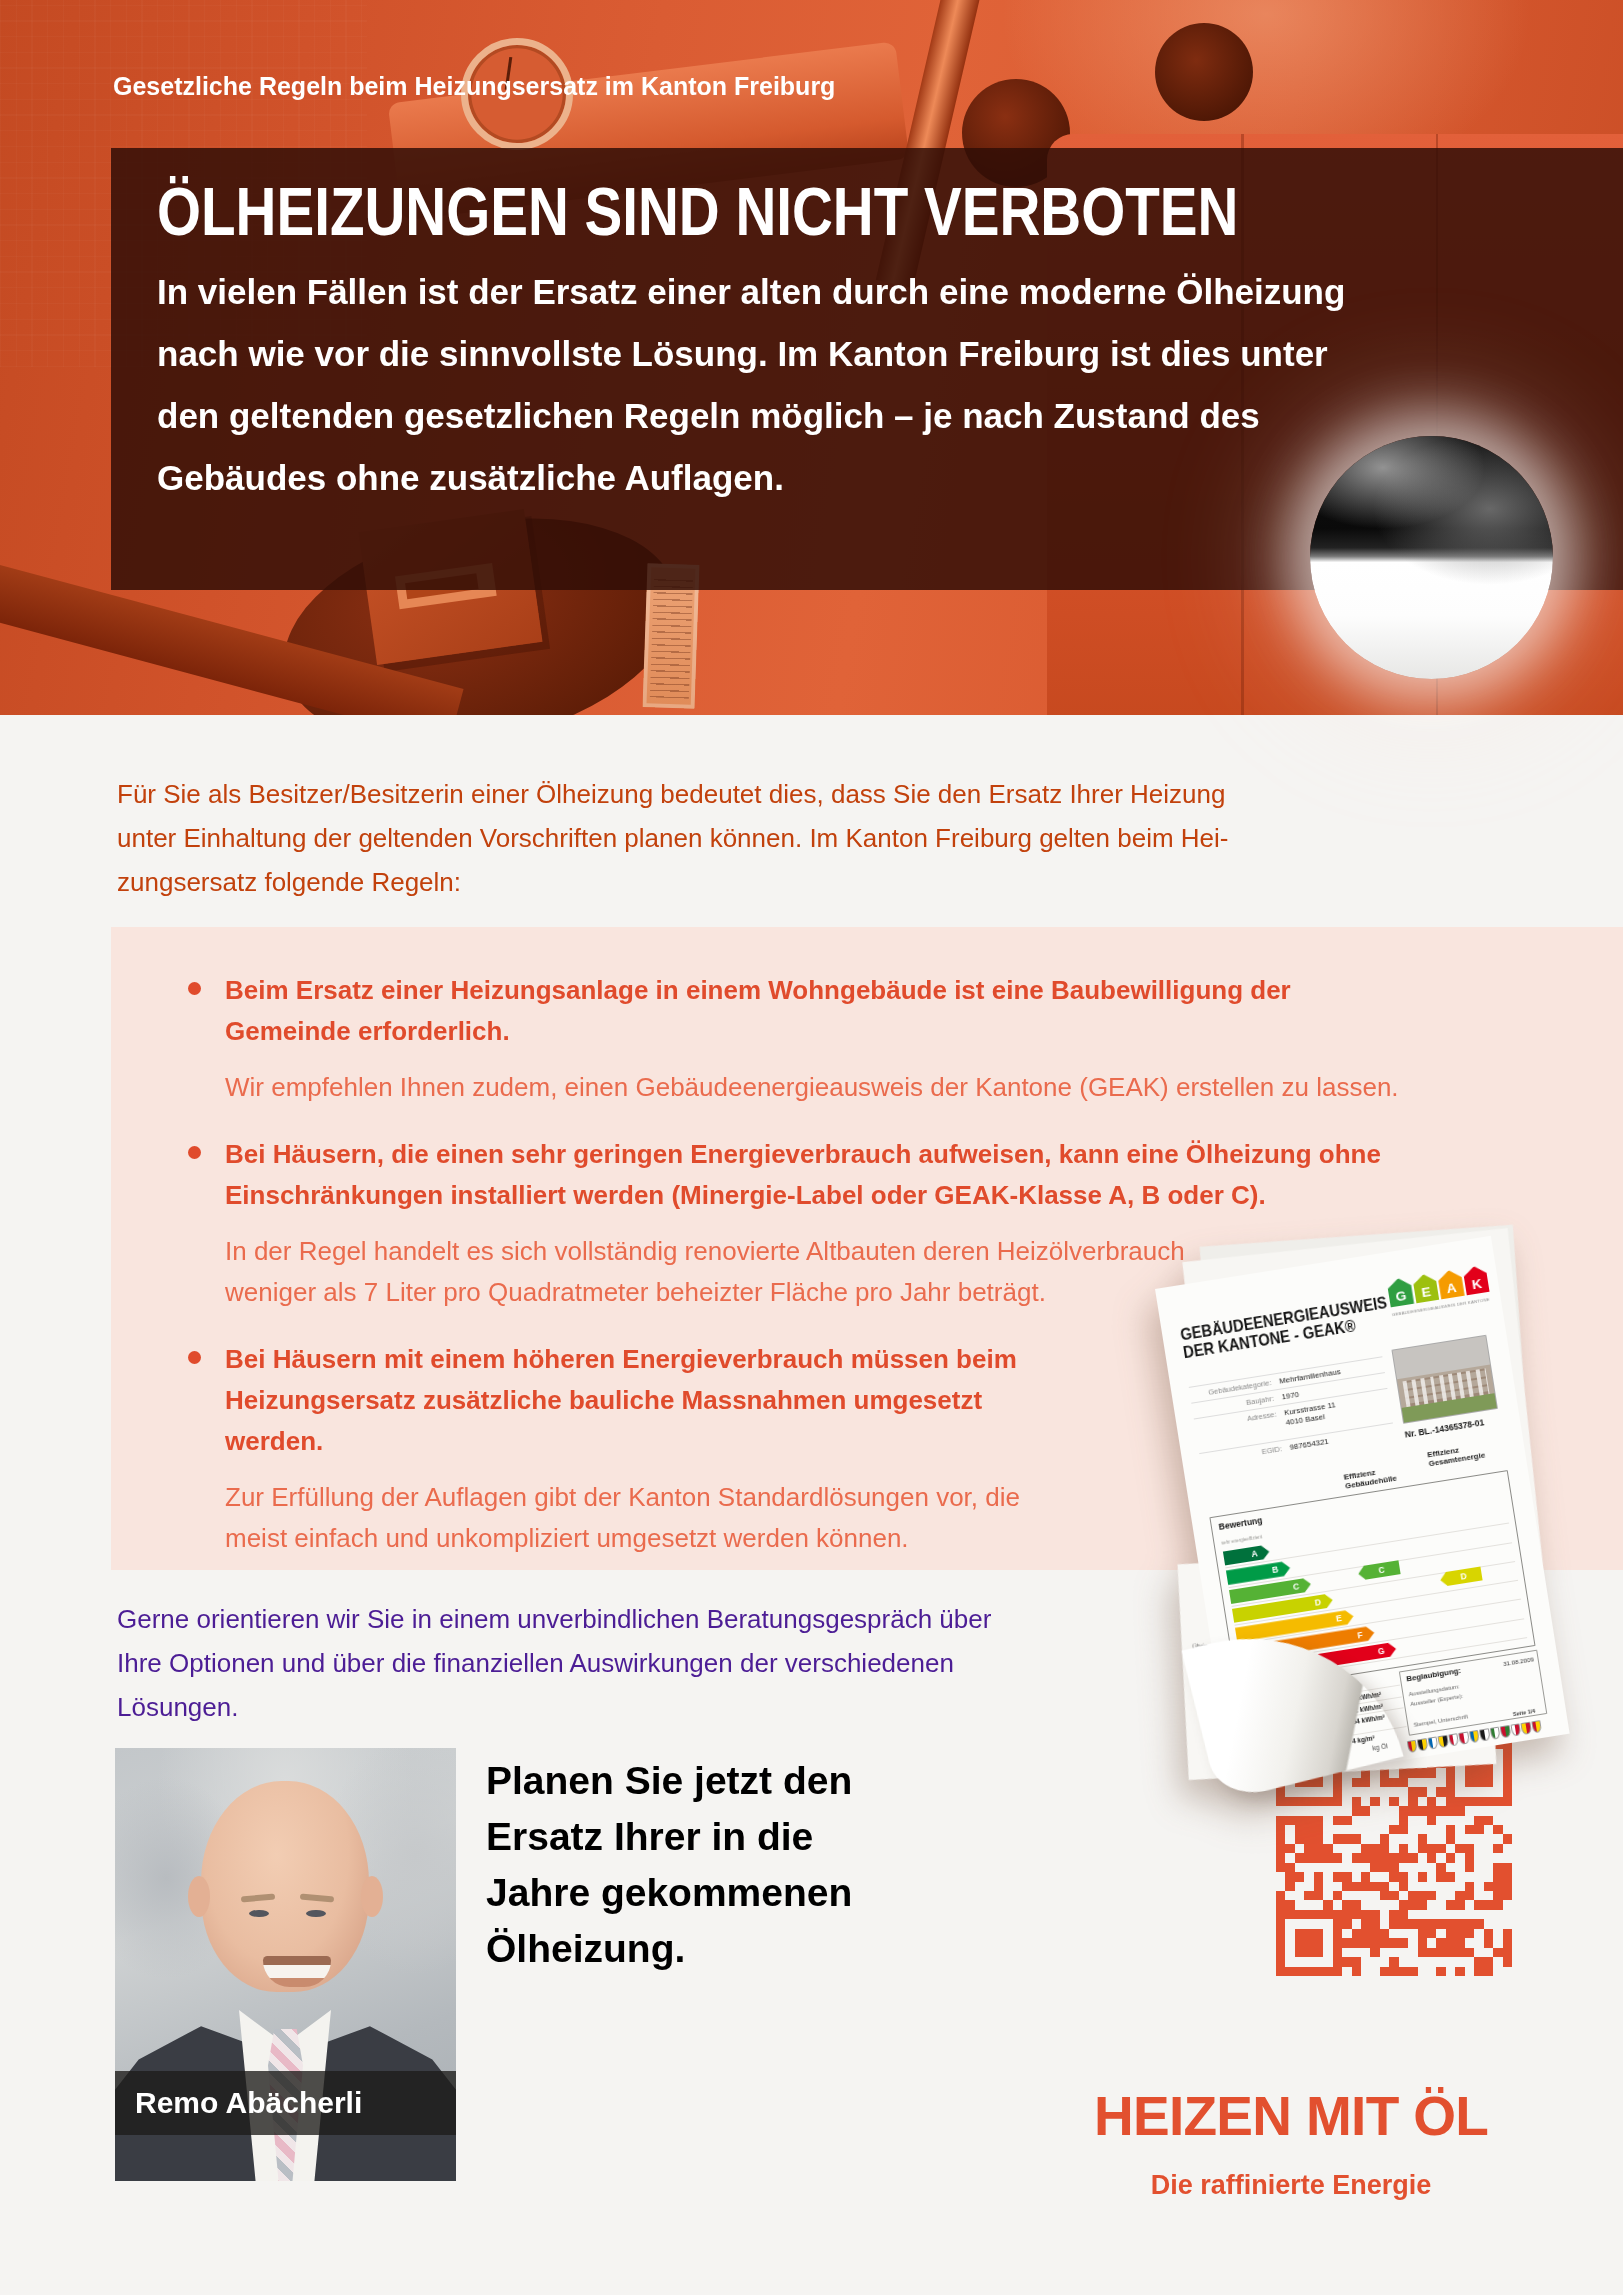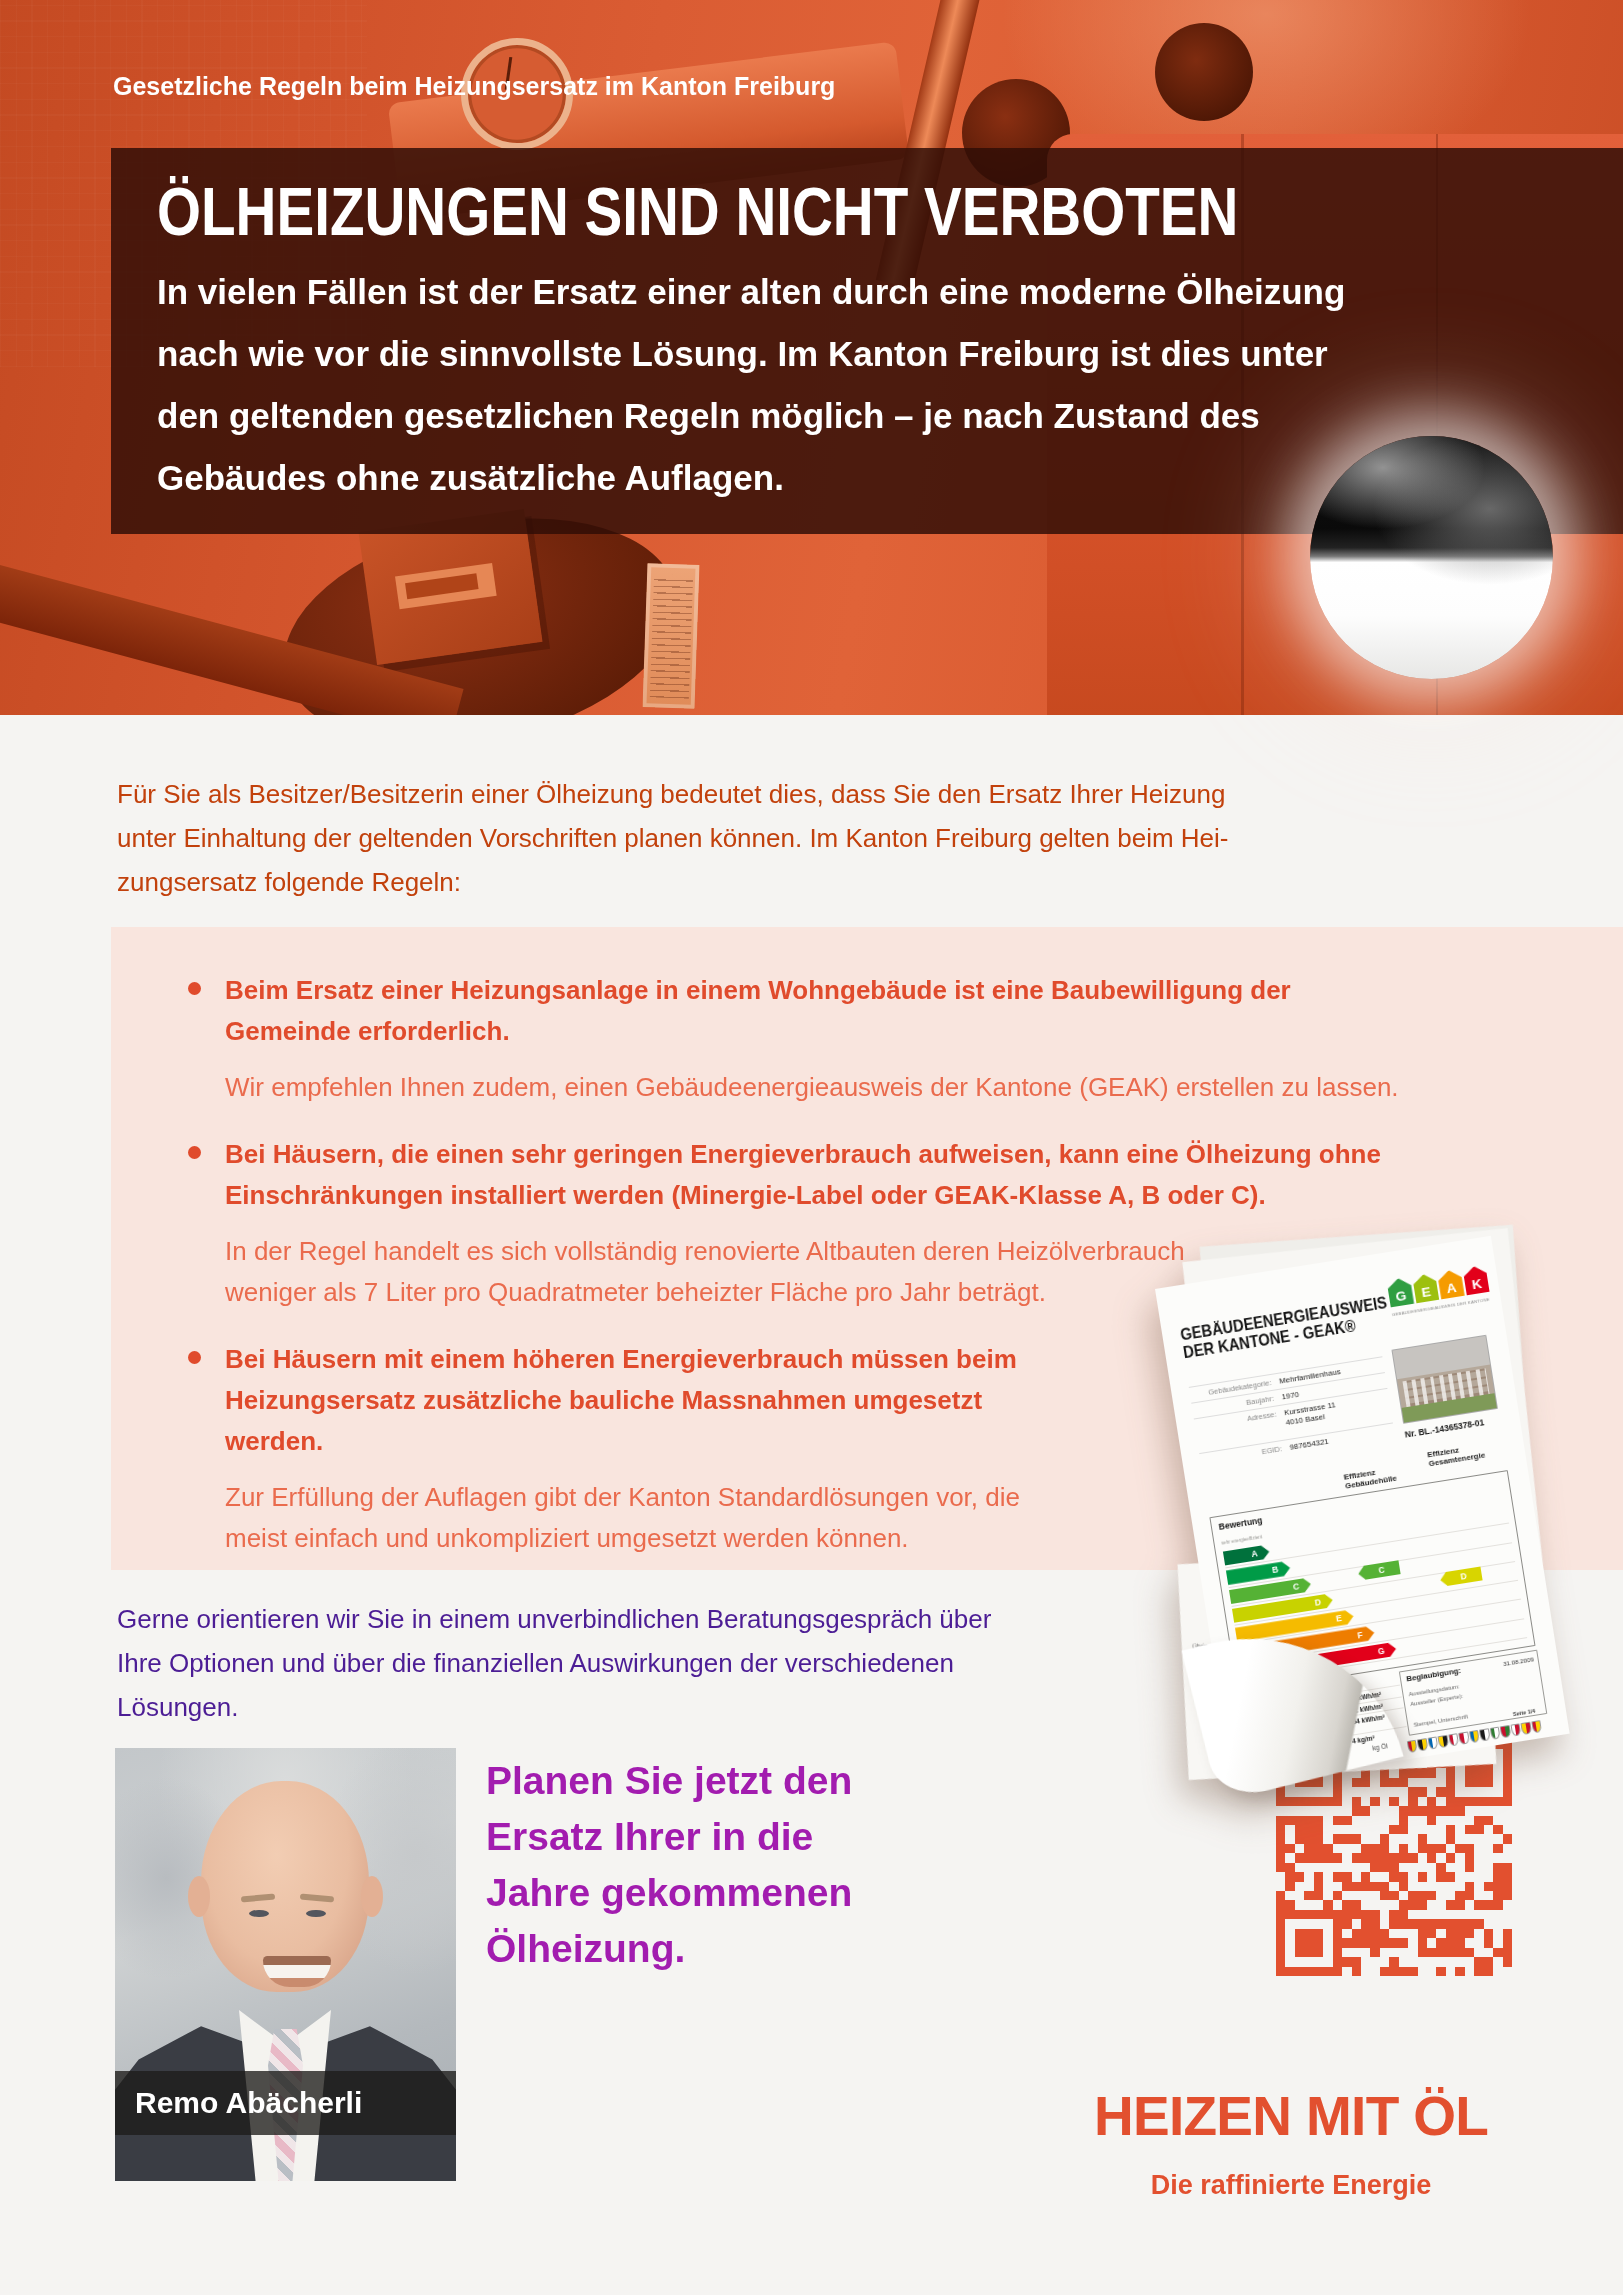--- a/index.html
+++ b/index.html
@@ -43,21 +43,21 @@
   .h-note{position:absolute;left:645px;top:564px;width:52px;height:144px;transform:rotate(2deg);
     background:linear-gradient(#eda477,#e08b58);
     box-shadow:inset 0 0 0 3.9px rgba(255,255,255,.25);}
   .h-note::after{content:"";position:absolute;left:6.5px;top:10.5px;right:6.5px;bottom:10.5px;
     background:repeating-linear-gradient(0deg,rgba(90,30,10,.35) 0 1.3px,transparent 1.3px 6.5px);}
   .h-pipe-d{position:absolute;left:-46px;top:622px;width:511px;height:56px;
     background:linear-gradient(#a23c16,#7c2409);transform:rotate(15deg);}
 
   .kicker{position:absolute;left:113px;top:72px;color:#ffffff;font-size:25px;font-weight:700;z-index:6;}
 
-  .hero-overlay{position:absolute;left:111px;top:148px;width:1512px;height:386px;
+  .hero-overlay{position:absolute;left:111px;top:148px;width:1512px;height:442px;
     background:rgba(48,13,6,.84);z-index:5;}
   .hero-title{position:absolute;left:46px;top:23.6px;color:#fff;font-size:69px;font-weight:700;
     transform:scaleX(.82);transform-origin:left top;letter-spacing:0;}
   .hero-sub{position:absolute;left:46px;top:113px;color:#fff;font-size:35px;font-weight:700;line-height:62px;}
 
   .sphere{position:absolute;left:1310px;top:436px;width:243px;height:243px;border-radius:50%;z-index:6;
     background:
       radial-gradient(ellipse 60% 36% at 30% 13%, rgba(255,255,255,.55), rgba(255,255,255,0) 70%),
       radial-gradient(ellipse 80% 52% at 74% 30%, rgba(120,120,120,.85), rgba(40,40,40,0) 60%),
       linear-gradient(180deg,#121212 0%,#0a0a0a 38%,#222 46%,#777 49.5%,#fff 52%,#fdfdfd 74%,#e7e7e5 100%);
@@ -162,21 +162,21 @@
     clip-path:polygon(0 100%,0 62%,10% 38%,27% 21%,40% 30%,50% 34%,60% 30%,73% 21%,90% 38%,100% 62%,100% 100%);}
   .shirt{position:absolute;bottom:0;left:124px;width:92px;height:171px;background:#f4f3ef;
     clip-path:polygon(0 0,50% 20%,100% 0,82% 100%,18% 100%);}
   .tie{position:absolute;bottom:0;left:153px;width:35px;height:152px;
     background:repeating-linear-gradient(45deg,#e8b9c6 0 7.9px,#f0e6e8 7.9px 15.7px,#b9bec4 15.7px 23.6px,#f0e6e8 23.6px 31px);
     clip-path:polygon(18% 0,82% 0,100% 24%,70% 100%,30% 100%,0 24%);}
   .namebar{position:absolute;left:0;top:323px;width:100%;height:64px;background:rgba(30,28,26,.78);
     display:flex;align-items:center;}
   .namebar span{color:#fff;font-size:30px;font-weight:700;margin-left:20px;}
 
-  .cta-head{position:absolute;left:486px;top:1753px;color:#a21caf;font-size:39px;font-weight:700;line-height:56px;}
+  .cta-head{position:absolute;left:486px;top:1753px;color:#000000;font-size:39px;font-weight:700;line-height:56px;}
   .phone-line{position:absolute;left:486px;top:2075px;font-size:43px;color:#e2502f;}
   .phone-line .num{font-weight:700;}
   .phone-line .suf{font-weight:400;color:#e45a38;}
   .email{position:absolute;left:486px;top:2133px;font-size:43px;font-weight:700;color:#e2502f;}
 
   .qr{position:absolute;left:1276px;top:1740px;width:236px;height:236px;}
   .brand{position:absolute;left:1070px;top:2089px;width:442px;text-align:center;}
   .brand .logo{color:#e2502f;font-size:55px;font-weight:700;letter-spacing:-0.7px;line-height:1;}
   .brand .tagline{color:#e2502f;font-size:27px;font-weight:700;margin-top:26px;}
 </style>

